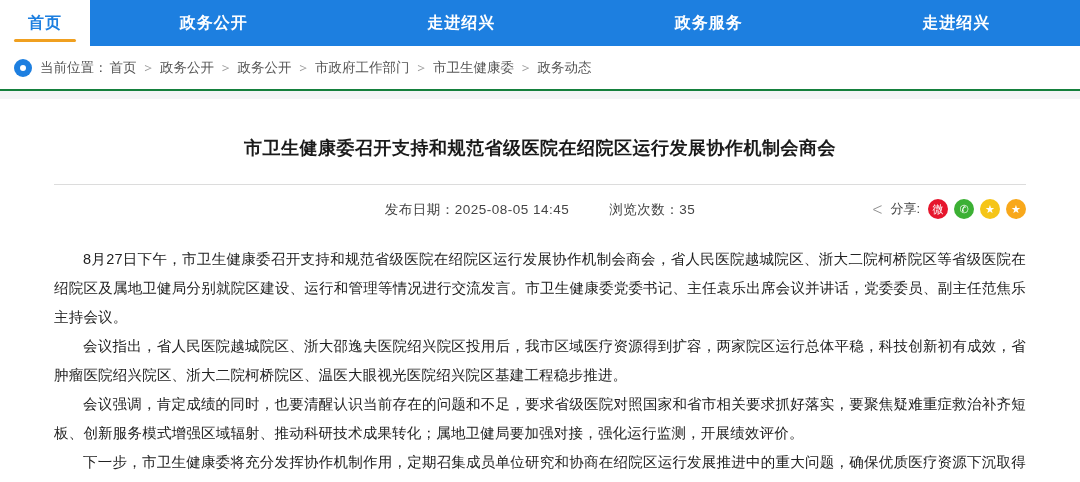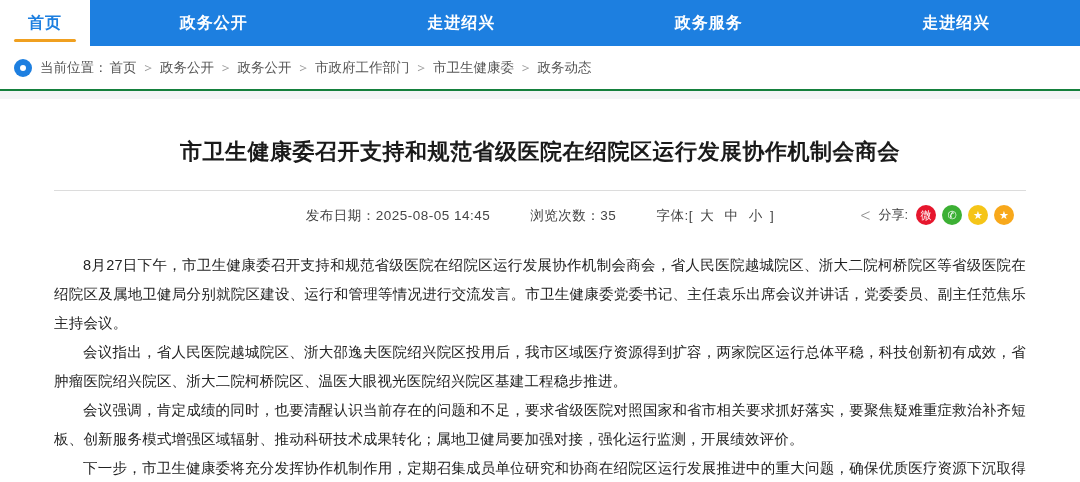--- a/index.html
+++ b/index.html
@@ -87,21 +87,21 @@
 
   
   .article {
     background: #ffffff;
     margin: 8px 0 0 0;
     padding: 30px 54px 22px 54px;
     min-height: 383px;
   }
   .article-title {
     text-align: center;
-    font-size: 22px;
+    font-size: 18px;
     font-weight: bold;
     color: #1a1a1a;
     line-height: 1.5;
     letter-spacing: 0.5px;
     padding: 6px 0 22px 0;
   }
   .meta-row {
     border-top: 1px solid #dcdcdc;
     padding: 16px 0 12px 0;
     display: flex;
@@ -109,21 +109,21 @@
     justify-content: center;
     font-size: 13.5px;
     color: #444;
     position: relative;
   }
   .meta-item { margin: 0 20px; white-space: nowrap; letter-spacing: 0.5px; }
   .font-sizes { white-space: nowrap; letter-spacing: 0.5px; }
   .font-sizes .fs { cursor: pointer; margin: 0 3px; }
   .share-box {
     position: absolute;
-    right: 12px;
+    right: 0;
     top: 14px;
     display: flex;
     align-items: center;
     font-size: 13px;
     color: #444;
   }
   .share-icon {
     display: inline-block;
     width: 14px;
     height: 14px;
@@ -213,27 +213,20 @@
   <span class="crumb">政务动态</span>
 </div>
 
 <div class="article">
 
   <div class="article-title">市卫生健康委召开支持和规范省级医院在绍院区运行发展协作机制会商会</div>
 
   <div class="meta-row">
     <span class="meta-item"><span>发布日期：</span><span>2025-08-05 14:45</span></span>
     <span class="meta-item"><span>浏览次数：</span><span>35</span></span>
-    <span class="meta-item font-sizes">
-      <span>字体:[</span>
-      <span class="fs">大</span>
-      <span class="fs">中</span>
-      <span class="fs">小</span>
-      <span>]</span>
-    </span>
 
     <span class="share-box">
       <span class="share-icon"></span>
       <span class="share-label">分享:</span>
       <span class="share-btns">
         <span class="sbtn" style="background:#e6162d">微</span>
         <span class="sbtn" style="background:#3cb034">✆</span>
         <span class="sbtn" style="background:#f5c518">★</span>
         <span class="sbtn" style="background:#f8a81b">★</span>
       </span>

